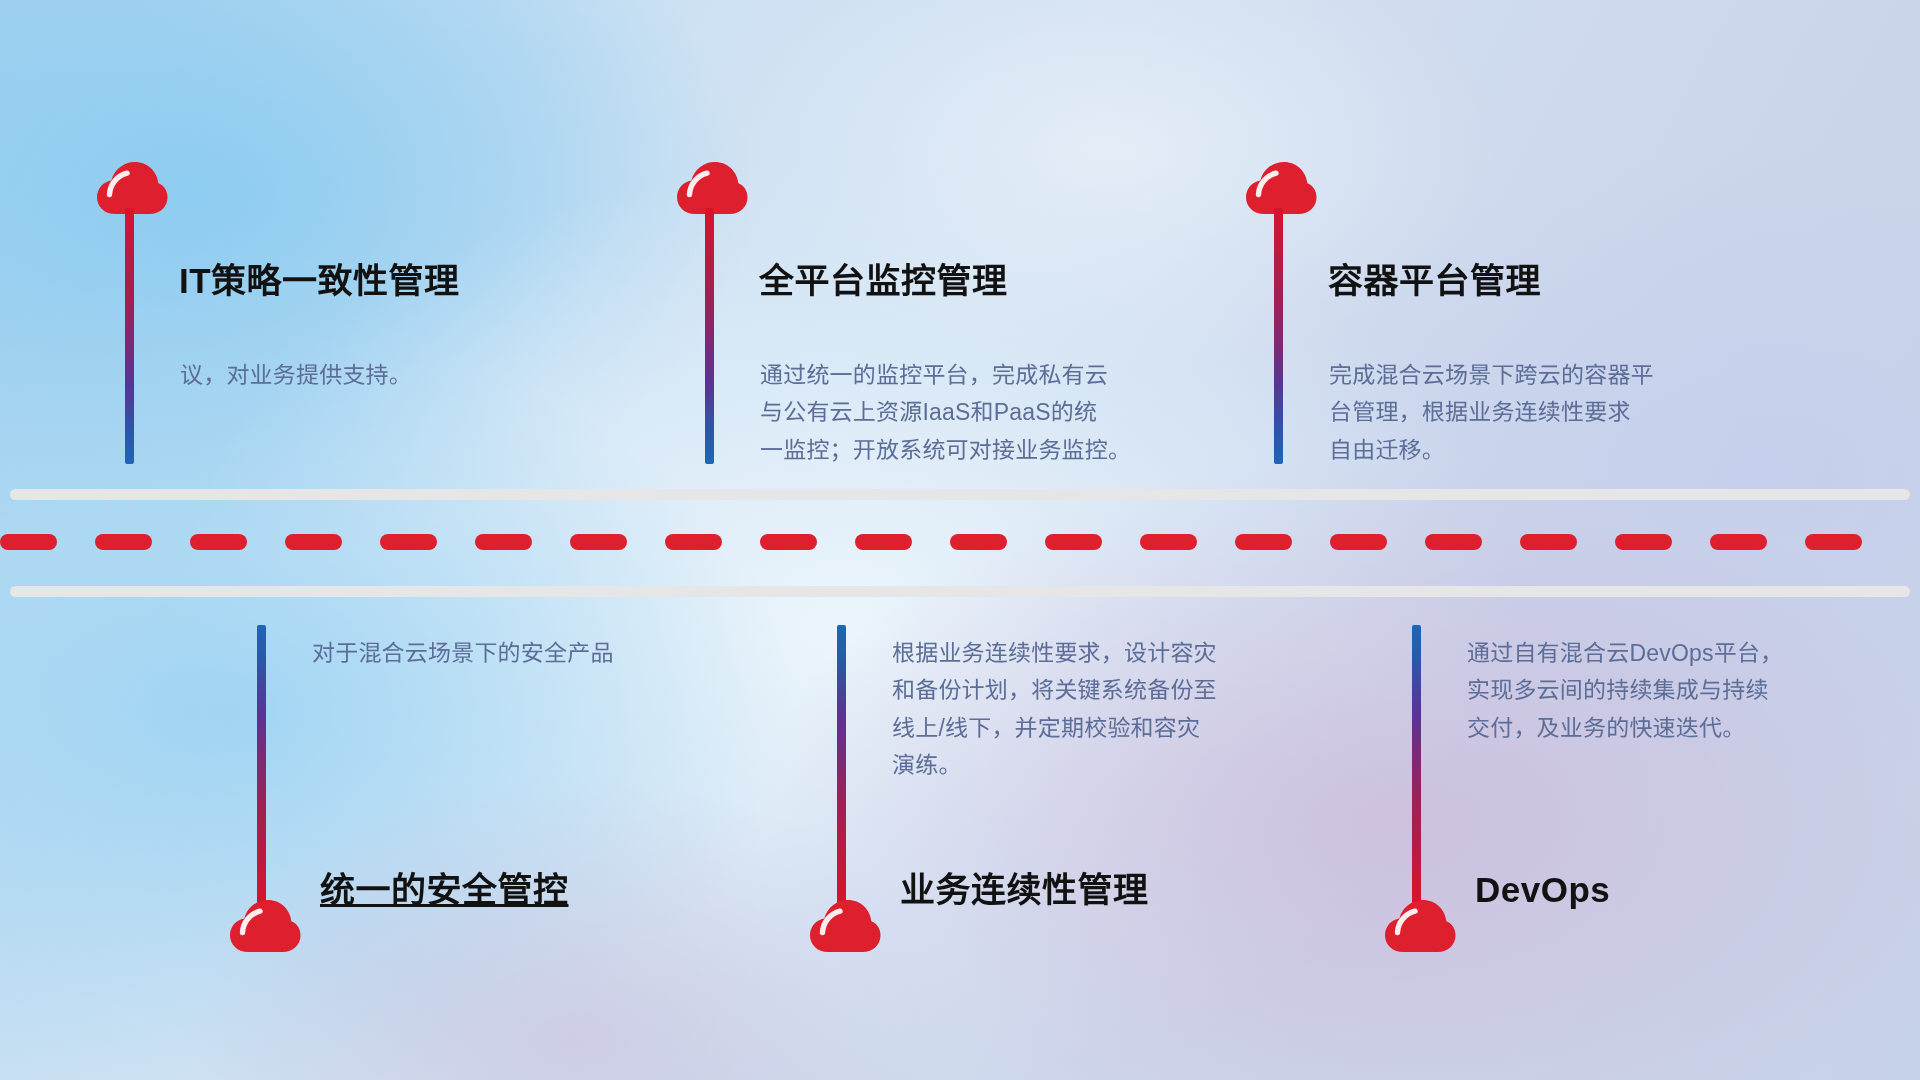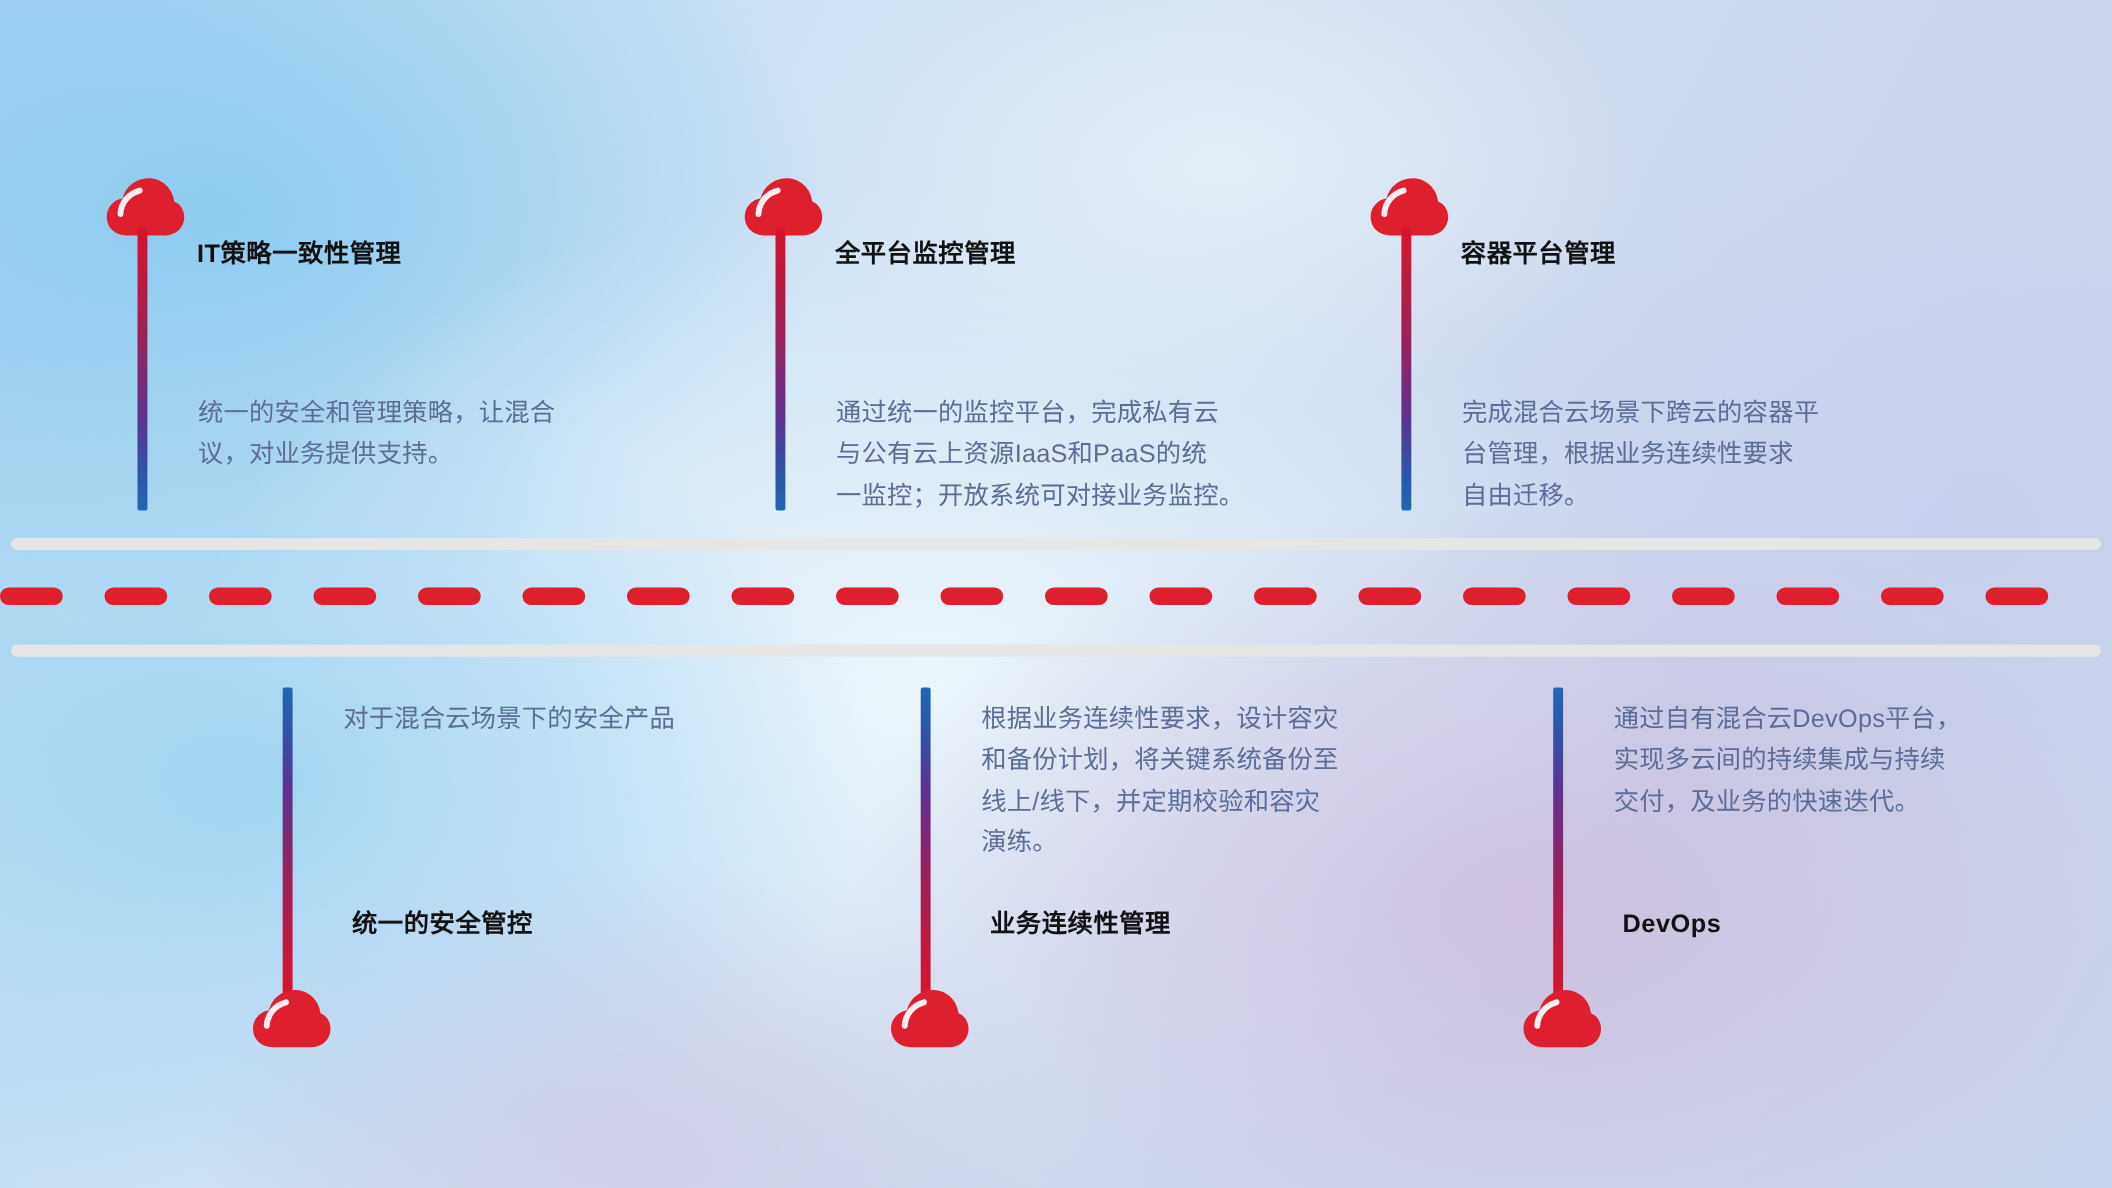--- a/index.html
+++ b/index.html
@@ -84,22 +84,22 @@
   .stem { position:absolute; width:9px; border-radius:2px; }
   .stem-down { background:linear-gradient(180deg,#d8142b 0%,#9d2057 38%,#5b3393 68%,#2a58a8 88%,#1f66b4 100%); }
   .stem-up   { background:linear-gradient(180deg,#1f66b4 0%,#2a58a8 12%,#5b3393 32%,#9d2057 62%,#d8142b 100%); }
 
   
   .cloud-pin { position:absolute; width:74px; height:56px; }
   .cloud-pin svg { display:block; width:100%; height:100%; }
 
   .card-heading {
     position:absolute;
-    font-size:23px; font-weight:700; color:#121212;
-    letter-spacing:.5px; white-space:nowrap; line-height:1;
+    font-size:35px; font-weight:700; color:#121212;
+    letter-spacing:.5px; white-space:nowrap; line-height:1;margin-top:44px;
   }
   .card-body {
     position:absolute;
     font-size:23px; line-height:1.62; color:#5c6d98;
     letter-spacing:.2px;
   }
   .card-body p { margin:0; }
 </style>
 </head>
 <body>
@@ -118,21 +118,20 @@
   <div class="card">
     <div class="cloud-pin" style="left:95px; top:160px;">
       <svg viewBox="0 0 74 56" aria-hidden="true">
         <path d="M20.5 54 C9 54 2 46.5 2 37 C2 28.6 8.2 21.6 16.4 20.4 C19.2 9.6 28.6 2 40 2 C52.4 2 62 11.2 63.4 23.2 C69.2 25.6 72.5 31 72.5 37.4 C72.5 46.6 65 54 54.5 54 Z" fill="#de1f2d"></path>
         <path d="M14.5 34.5 C14.8 24.4 22.2 15.6 32 13.2" stroke="#ffffff" stroke-width="5.4" stroke-linecap="round" fill="none" opacity=".92"></path>
       </svg>
     </div>
     <div class="stem stem-down" style="left:125px; top:208px; height:256px;"></div>
     <div class="card-heading" style="left:179px; top:219px;">IT策略一致性管理</div>
     <div class="card-body" style="left:180px; top:357px; width:430px;">
-      <p>统一的安全和管理策略，让混合</p>
       <p>议，对业务提供支持。</p>
     </div>
   </div>
 
   <div class="card">
     <div class="cloud-pin" style="left:675px; top:160px;">
       <svg viewBox="0 0 74 56" aria-hidden="true">
         <path d="M20.5 54 C9 54 2 46.5 2 37 C2 28.6 8.2 21.6 16.4 20.4 C19.2 9.6 28.6 2 40 2 C52.4 2 62 11.2 63.4 23.2 C69.2 25.6 72.5 31 72.5 37.4 C72.5 46.6 65 54 54.5 54 Z" fill="#de1f2d"></path>
         <path d="M14.5 34.5 C14.8 24.4 22.2 15.6 32 13.2" stroke="#ffffff" stroke-width="5.4" stroke-linecap="round" fill="none" opacity=".92"></path>
       </svg>
@@ -193,21 +192,21 @@
     <div class="stem stem-up" style="left:257px; top:625px; height:282px;"></div>
     <div class="cloud-pin" style="left:228px; top:898px;">
       <svg viewBox="0 0 74 56" aria-hidden="true">
         <path d="M20.5 54 C9 54 2 46.5 2 37 C2 28.6 8.2 21.6 16.4 20.4 C19.2 9.6 28.6 2 40 2 C52.4 2 62 11.2 63.4 23.2 C69.2 25.6 72.5 31 72.5 37.4 C72.5 46.6 65 54 54.5 54 Z" fill="#de1f2d"></path>
         <path d="M14.5 34.5 C14.8 24.4 22.2 15.6 32 13.2" stroke="#ffffff" stroke-width="5.4" stroke-linecap="round" fill="none" opacity=".92"></path>
       </svg>
     </div>
     <div class="card-body" style="left:312px; top:635px; width:430px;">
       <p>对于混合云场景下的安全产品</p>
     </div>
-    <div class="card-heading" style="left:320px; top:828px;">统一的安全管控</div>
+    <div class="card-heading" style="left:320px; top:828px;text-decoration:underline;">统一的安全管控</div>
   </div>
 
   <div class="card">
     <div class="stem stem-up" style="left:837px; top:625px; height:282px;"></div>
     <div class="cloud-pin" style="left:808px; top:898px;">
       <svg viewBox="0 0 74 56" aria-hidden="true">
         <path d="M20.5 54 C9 54 2 46.5 2 37 C2 28.6 8.2 21.6 16.4 20.4 C19.2 9.6 28.6 2 40 2 C52.4 2 62 11.2 63.4 23.2 C69.2 25.6 72.5 31 72.5 37.4 C72.5 46.6 65 54 54.5 54 Z" fill="#de1f2d"></path>
         <path d="M14.5 34.5 C14.8 24.4 22.2 15.6 32 13.2" stroke="#ffffff" stroke-width="5.4" stroke-linecap="round" fill="none" opacity=".92"></path>
       </svg>
     </div>

